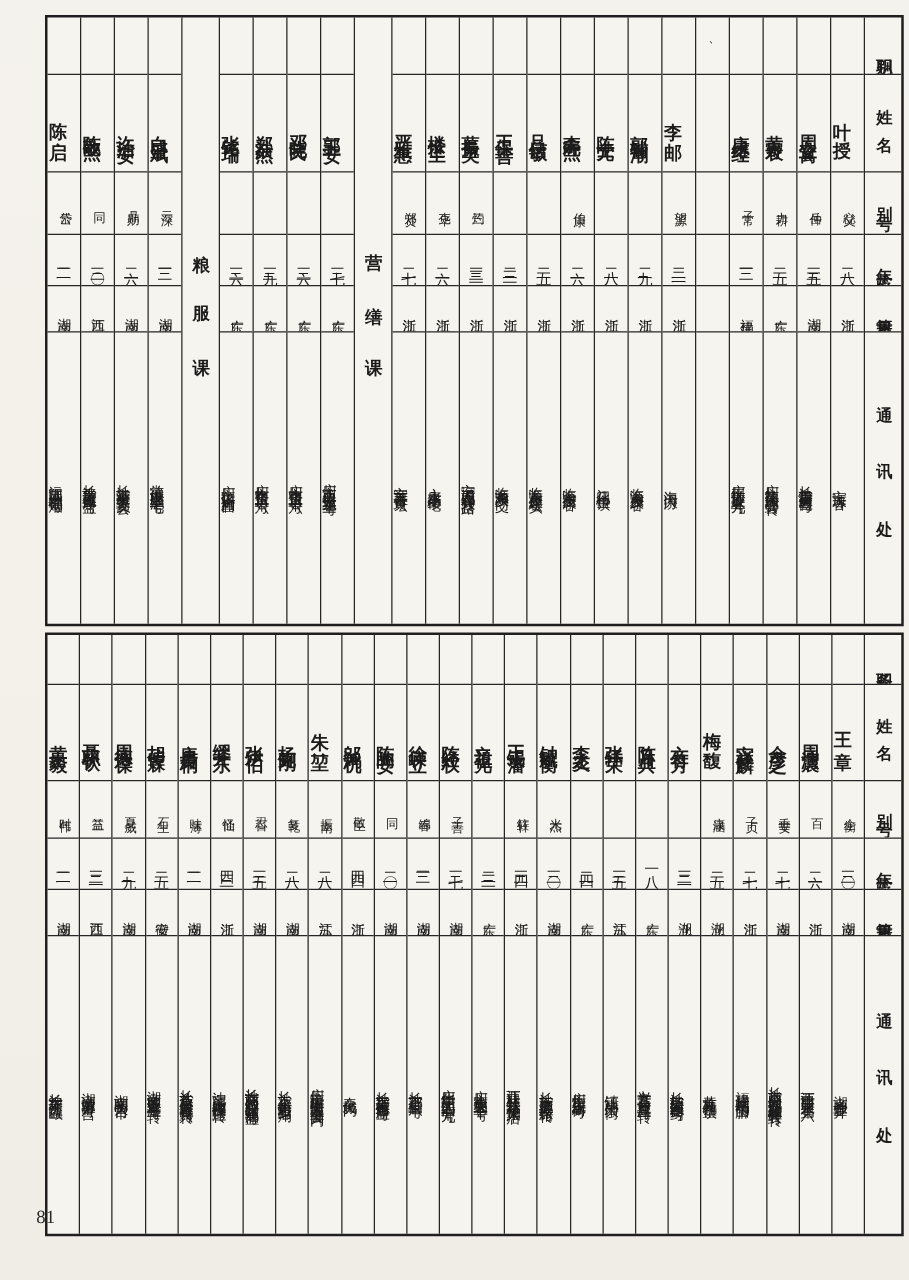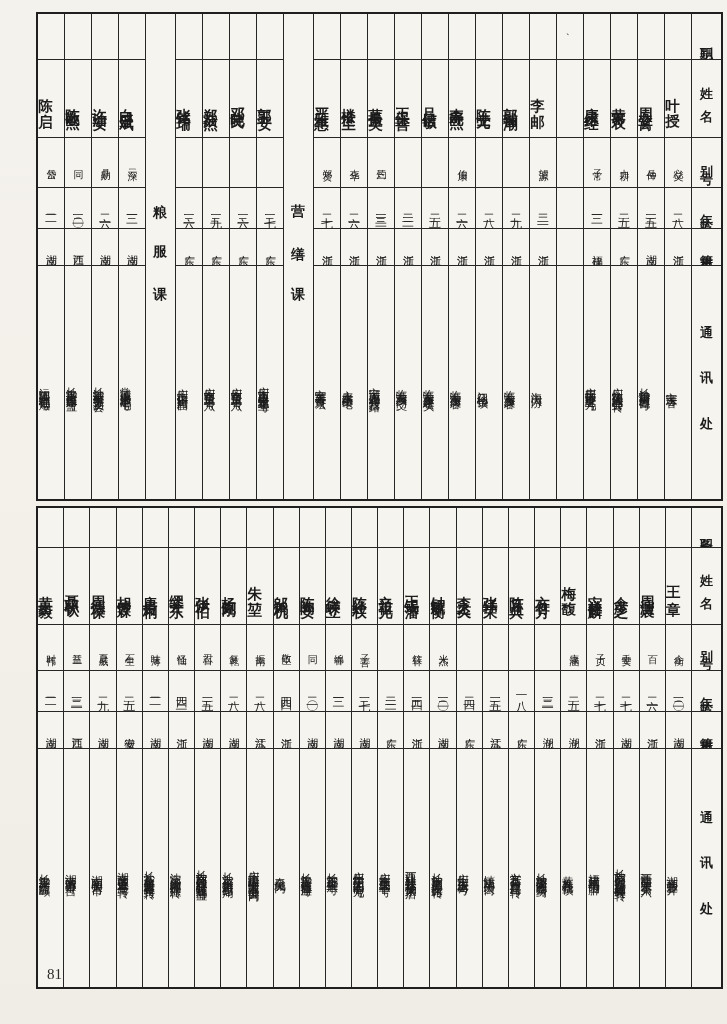--- a/index.html
+++ b/index.html
@@ -79,21 +79,21 @@
   .h-addr .vtxt { letter-spacing:46px; padding-top:0; }
 
   
   .section-col { justify-content:flex-start; align-items:center; }
   .section-label {
     writing-mode:vertical-rl; text-orientation:upright;
     font-size:14px; font-weight:bold;
     letter-spacing:42px; padding-top:178px; line-height:1;
   }
   .page-num {
-    position:absolute; left:47px; top:966px;
+    position:absolute; left:29px; top:966px;
     font-family:"Liberation Serif","DejaVu Serif",serif;
     font-size:15px; color:#2a2a2a;
   }
 </style>
 </head>
 <body>
 
 <div class="sheet">
 
   <div class="vtable t-top" id="table-top">

